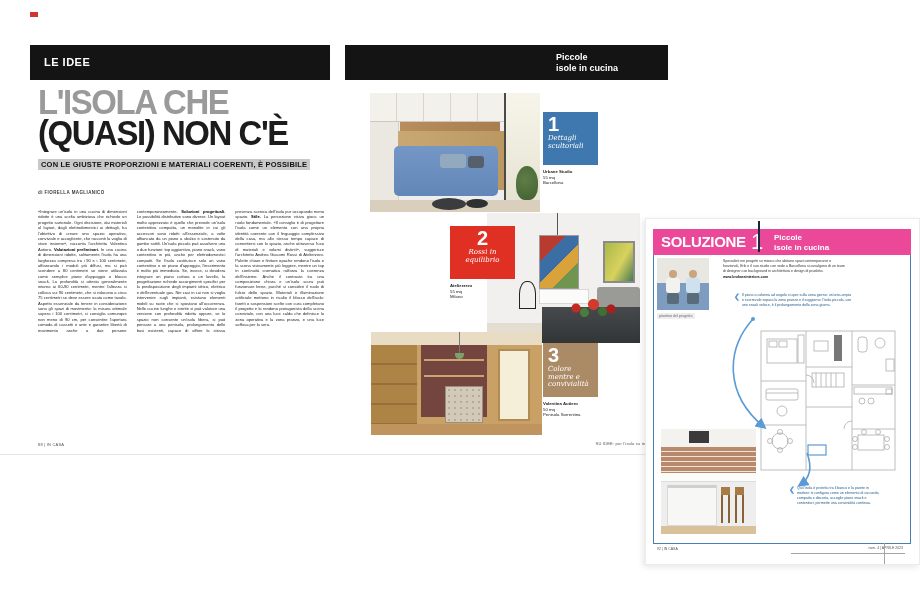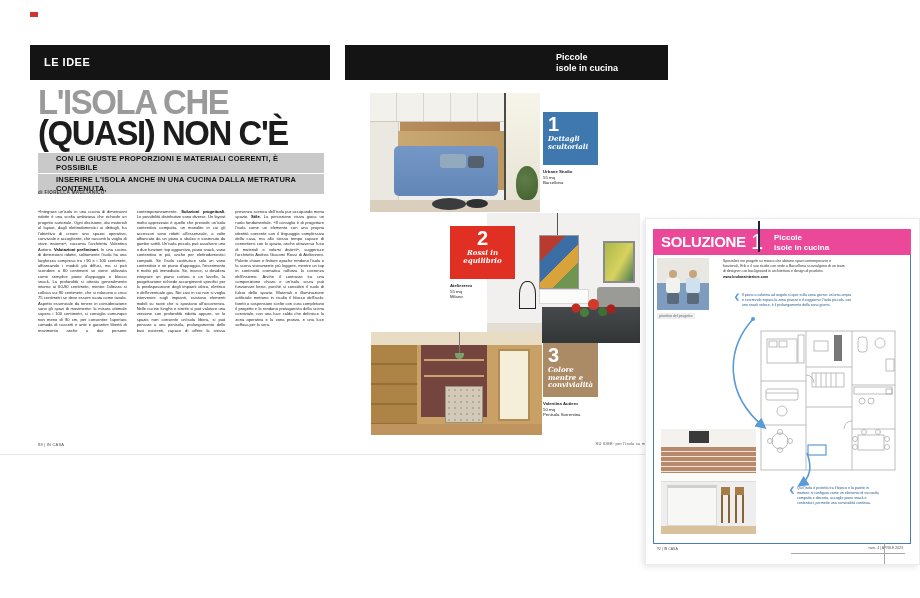--- a/index.html
+++ b/index.html
@@ -12,35 +12,35 @@
   
   .red-tick{left:30px;top:12px;width:8px;height:5px;background:#d0342c;}
   .lbar{left:30px;top:45px;width:300px;height:35px;}
   .lbar-label{position:absolute;left:14px;top:11px;color:#fff;font-size:11px;font-weight:800;letter-spacing:.5px;}
   .title{left:38px;top:86px;font-weight:800;font-size:35px;line-height:31px;letter-spacing:-1.5px;
          transform:scaleX(.94);transform-origin:left top;white-space:nowrap;}
   .title .t1{color:#9a9a9a;}
   .title .t2{color:#1c1c1c;}
   .standfirst{left:38px;top:153px;width:286px;}
   .standfirst span{display:inline-block;background:#c9c9c9;color:#111;font-size:7.5px;font-weight:700;
-                   padding:1px 18px;margin-bottom:1px;letter-spacing:.2px;}
+                   padding:1px 3px;margin-bottom:1px;letter-spacing:.2px;}
   .byline{left:38px;top:190px;font-size:4.5px;font-weight:700;color:#3a3a3a;letter-spacing:.4px;}
   .bodytext{left:38px;top:209px;width:286px;height:218px;column-count:3;column-gap:10px;
             font-size:4.1px;line-height:1.32;color:#1f1f1f;text-align:justify;overflow:hidden;}
   .bodytext b{color:#000;}
   .lfolio{left:38px;top:442px;}
   .spread-underline{left:0;top:454px;width:920px;height:1px;background:#e6e6e6;}
   
   .rbar{left:345px;top:45px;width:323px;height:35px;}
   .rbar-label{position:absolute;left:211px;top:7px;color:#fff;font-size:9px;font-weight:700;line-height:10.5px;}
   .photo{overflow:hidden;background:#eee;}
   .numgrp .numbox{position:relative;color:#fff;}
   .numbox .num{font-size:20px;font-weight:800;line-height:19px;padding:3px 0 0 5px;}
   .numbox .script{font-family:"DejaVu Serif",serif;font-style:italic;font-size:7px;line-height:7.6px;
-                  padding:1px 4px 0 5px;font-weight:bold;}
+                  padding:1px 4px 0 5px;}
   .numgrp.center .num{text-align:center;padding-left:0;}
   .numgrp.center .script{text-align:center;padding:1px 4px 0 4px;}
   .itemcap{margin-top:4px;font-size:4.3px;line-height:5.6px;color:#222;}
   .itemcap .studio{font-weight:700;}
   .rfolio{left:540px;top:441px;width:115px;text-align:right;}
   
   .ovpage{left:645px;top:218px;width:273px;height:345px;background:#fff;z-index:5;
           border:1px solid #ececec;box-shadow:-2px 2px 6px rgba(0,0,0,.10);}
   .ovframe{position:absolute;left:7px;top:10px;right:8px;bottom:20px;border:1px solid #4a7fb5;}
   .ovbar{position:absolute;left:7px;top:10px;right:8px;height:26px;background:#ec4899;}
@@ -147,21 +147,21 @@
     <div class="lbar-label">LE IDEE</div>
   </div>
 
   <div class="abs title">
     <div class="t1">L'ISOLA CHE</div>
     <div class="t2">(QUASI) NON C'È</div>
   </div>
 
   <div class="abs standfirst">
     <span>CON LE GIUSTE PROPORZIONI E MATERIALI COERENTI, È POSSIBILE</span><br>
-    <span>INSERIRE L'ISOLA ANCHE IN UNA CUCINA DALLA METRATURA CONTENUTA,</span><br>
+    <br>
   </div>
 
   <div class="abs byline">di FIORELLA MAGLIANICO</div>
 
   <div class="abs bodytext">
     <span>«Integrare un'isola in una cucina di dimensioni ridotte è una scelta ambiziosa che richiede un progetto sartoriale. Ogni decisione, dai materiali al layout, dagli elettrodomestici ai dettagli, ha l'obiettivo di creare uno spazio operativo, conviviale e accogliente, che racconti la voglia di stare insieme», racconta l'architetta Valentina Autiero. </span><b>Valutazioni preliminari.</b><span> In una cucina di dimensioni ridotte, solitamente l'isola ha una larghezza compresa tra i 90 e i 100 centimetri, affiancando i moduli più diffusi, ma si può scendere a 80 centimetri se viene utilizzata come semplice piano d'appoggio o blocco snack. La profondità si attesta generalmente intorno ai 60-90 centimetri, mentre l'altezza si colloca sui 90 centimetri, che si riducono a circa 75 centimetri se deve essere usata come tavolo. Aspetto essenziale da tenere in considerazione sono gli spazi di movimento: la misura ottimale supera i 100 centimetri, si consiglia comunque non meno di 90 cm, per consentire l'apertura comoda di cassetti e ante e garantire libertà di movimento anche a due persone contemporaneamente. </span><b>Soluzioni progettuali.</b><span> Le possibilità distributive sono diverse. Un layout molto apprezzato è quello che prevede un'isola contenitiva compatta, un monolite in cui gli accessori sono ridotti all'essenziale, a volte affiancato da un piano a sbalzo e sostenuto da gambe sottili. Un'isola piccola può assolvere una o due funzioni: top aggiuntivo, piano snack, vano contenitivo in più, anche per elettrodomestici compatti. Se l'isola costituisce solo un vano contenitivo e un piano d'appoggio, l'inserimento è molto più immediato. Se, invece, si desidera integrare un piano cottura o un lavello, la progettazione richiede accorgimenti specifici per la predisposizione degli impianti idrico, elettrico e dell'eventuale gas. Nei casi in cui non si voglia intervenire sugli impianti, esistono elementi mobili su ruote che si spostano all'occorrenza. Nelle cucine lunghe e strette si può valutare una versione con profondità ridotta oppure, se lo spazio non consente </span><span>un'isola libera, si può pensare a una penisola, prolungamento delle basi esistenti, capace di offrire la stessa presenza scenica dell'isola pur occupando meno spazio. </span><b>Stile.</b><span> La percezione visiva gioca un ruolo fondamentale. «Il consiglio è di progettare l'isola come un elemento con una propria identità coerente con il linguaggio complessivo della casa, ma allo stesso tempo capace di connettersi con lo spazio, anche attraverso l'uso di materiali e volumi distinti», suggerisce l'architetto Andrea Giacomi Rossi di Atelierzero. Palette chiare e finiture opache rendono l'isola e la scena visivamente più leggere, mentre un top in continuità cromatica rafforza la coerenza dell'insieme. Anche il contrasto tra una composizione chiara e un'isola scura può funzionare bene, purché si consideri il ruolo di fulcro dello spazio. Materiali e illuminazione artificiale mettono in risalto il blocco dell'isola: faretti o sospensioni scelte con cura completano il progetto e lo rendono protagonista della scena conviviale, con una luce calda che definisce la zona operativa e la zona pranzo, e una luce soffusa per la sera.</span>
   </div>
 
   <div class="abs folio lfolio">88 | IN CASA</div>
 

